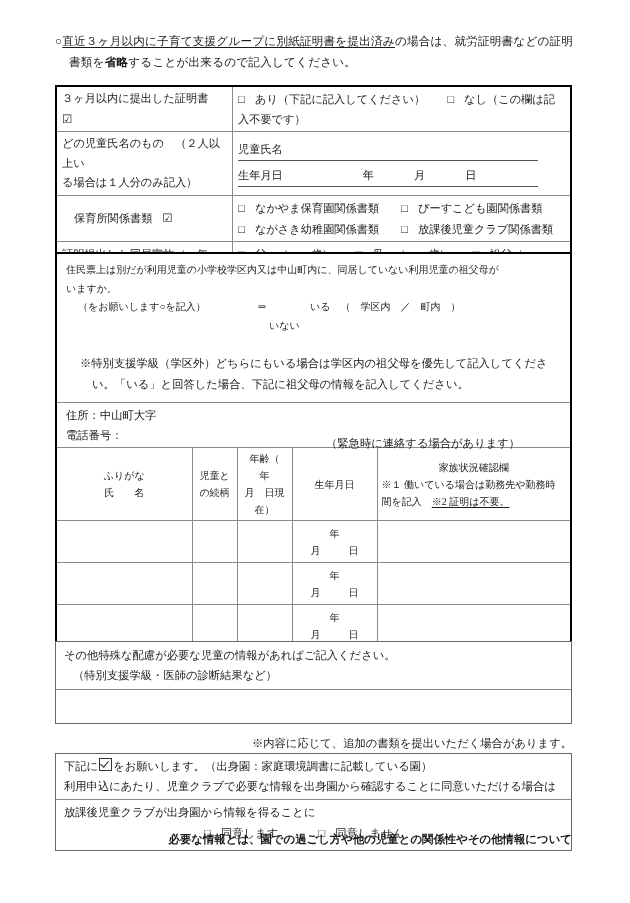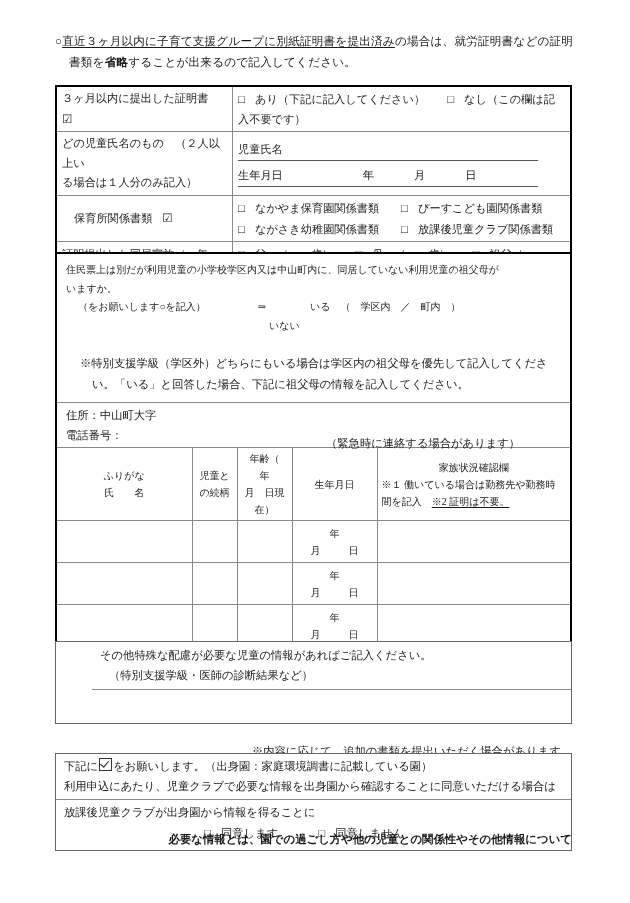--- a/index.html
+++ b/index.html
@@ -111,33 +111,31 @@
   .date-cell { text-align: center; line-height: 1.75; font-size: 11.1px; }
   .date-cell .d2 { letter-spacing: 0px; }
 
   
   #block-special { left: 55px; top: 641px; width: 517px; border: 1.1px solid #666; }
   #block-special .top {
     padding: 3px 8px 3px 8px;
     font-size: 11.3px;
     line-height: 1.8;
     border-bottom: 0.9px solid #8a8a8a;
-    margin-left: 36px;
   }
   #block-special .top .l2 { padding-left: 9px; }
   #block-special .bot { height: 33px; }
 
   .note-line {
     position: absolute;
     left: 55px;
     top: 736px;
     width: 517px;
     text-align: right;
     font-size: 11.3px;
-    margin-top: 8px;
   }
 
   
   #block-consent { left: 55px; top: 753px; width: 517px; border: 1.1px solid #666; }
   #block-consent .c-top {
     padding: 2px 8px 2px 8px;
     font-size: 11.3px;
     line-height: 1.8;
     border-bottom: 0.9px solid #8a8a8a;
   }

